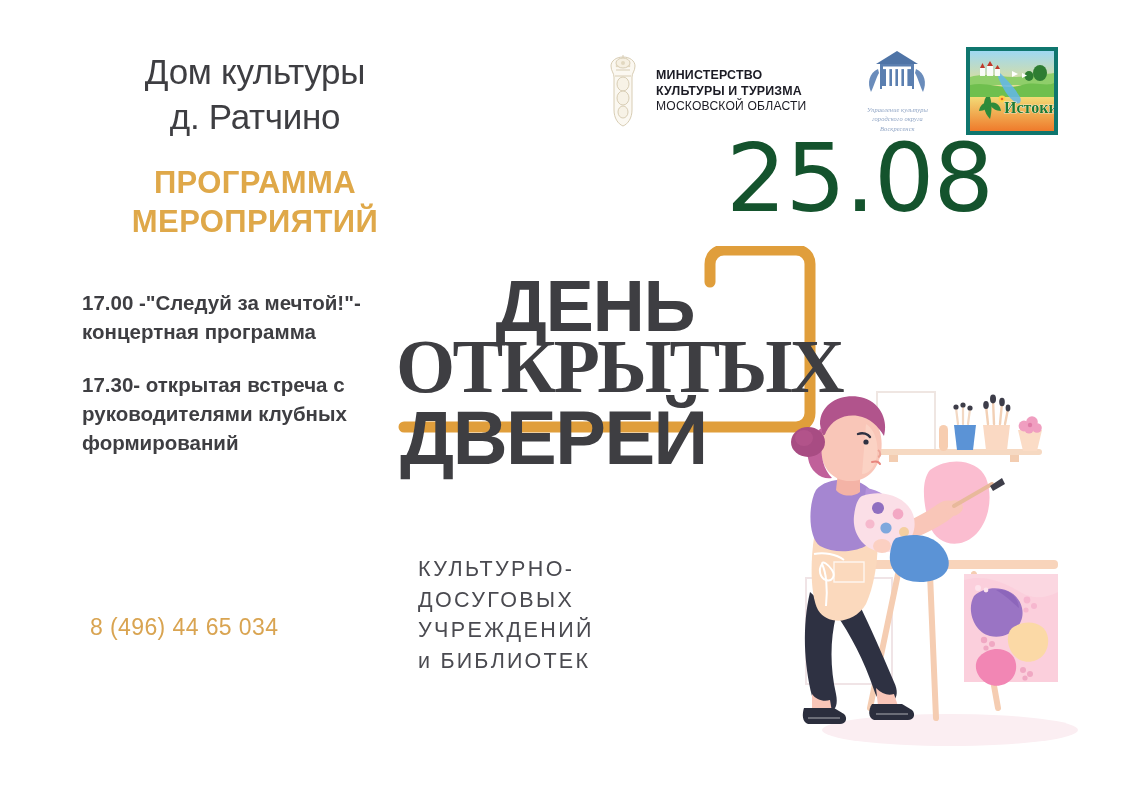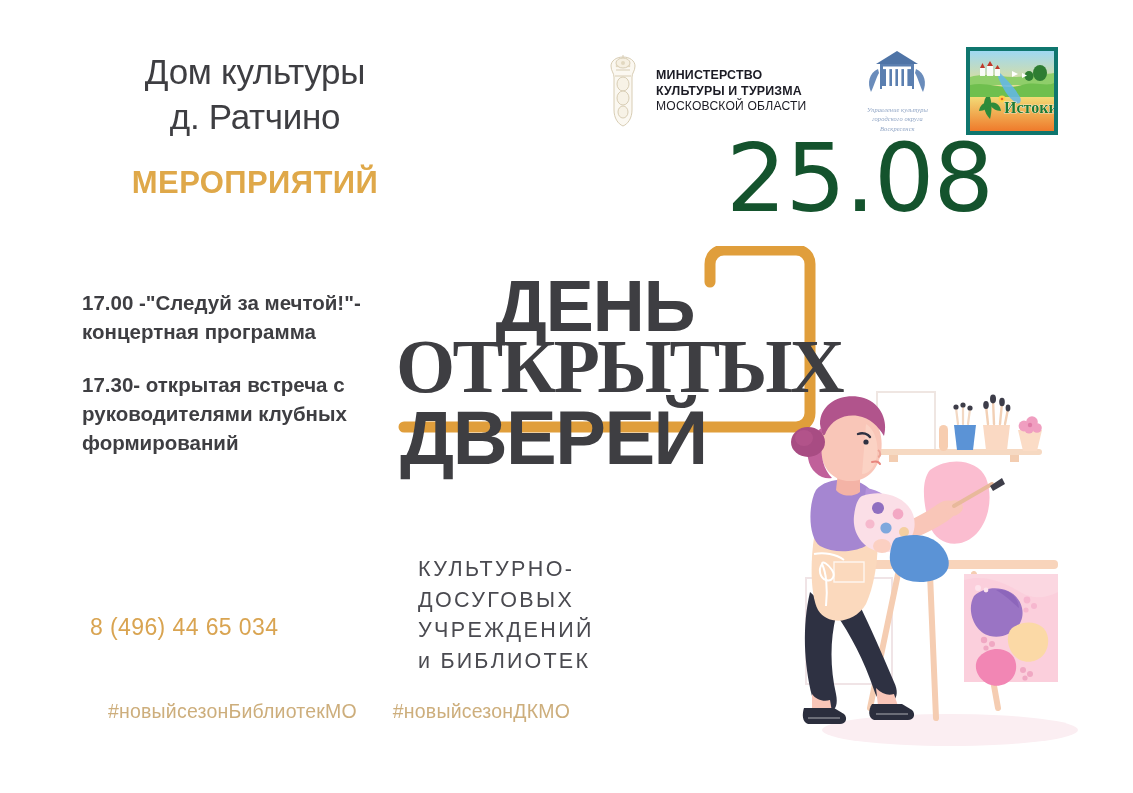--- a/index.html
+++ b/index.html
@@ -226,33 +226,31 @@
 <body>
 
 <div id="poster">
 
   <div class="venue">
     <span class="ln">Дом культуры</span>
     <span class="ln">д. Ратчино</span>
   </div>
 
   <div class="program-heading">
+    <span class="ln">ПРОГРАММА</span>
     <span class="ln">МЕРОПРИЯТИЙ</span>
   </div>
 
   <div class="schedule">
     <div class="item">17.00 -"Следуй за мечтой!"- концертная программа</div>
     <div class="item">17.30- открытая встреча с руководителями клубных формирований</div>
   </div>
 
   <div class="phone">8 (496) 44 65 034</div>
 
-  <div class="hashtags">
-    <span class="tag">#новыйсезонБиблиотекМО</span><span class="tag">#новыйсезонДКМО</span>
-  </div>
 
   <div class="logos">
 
     <div class="logo-ministry">
       <span class="crest">
         <svg viewBox="0 0 46 74" width="46" height="74" aria-hidden="true">
           <g fill="none" stroke="#d8cdb4" stroke-width="1">
             <path d="M23 3 C16 3 11 7 11 12 C11 17 14 19 14 23 L14 56 C14 64 18 70 23 72 C28 70 32 64 32 56 L32 23 C32 19 35 17 35 12 C35 7 30 3 23 3 Z" fill="#fbf8f1"></path>
             <ellipse cx="23" cy="9" rx="7" ry="5" fill="#f6f0e2"></ellipse>
             <path d="M16 16 L30 16"></path>

